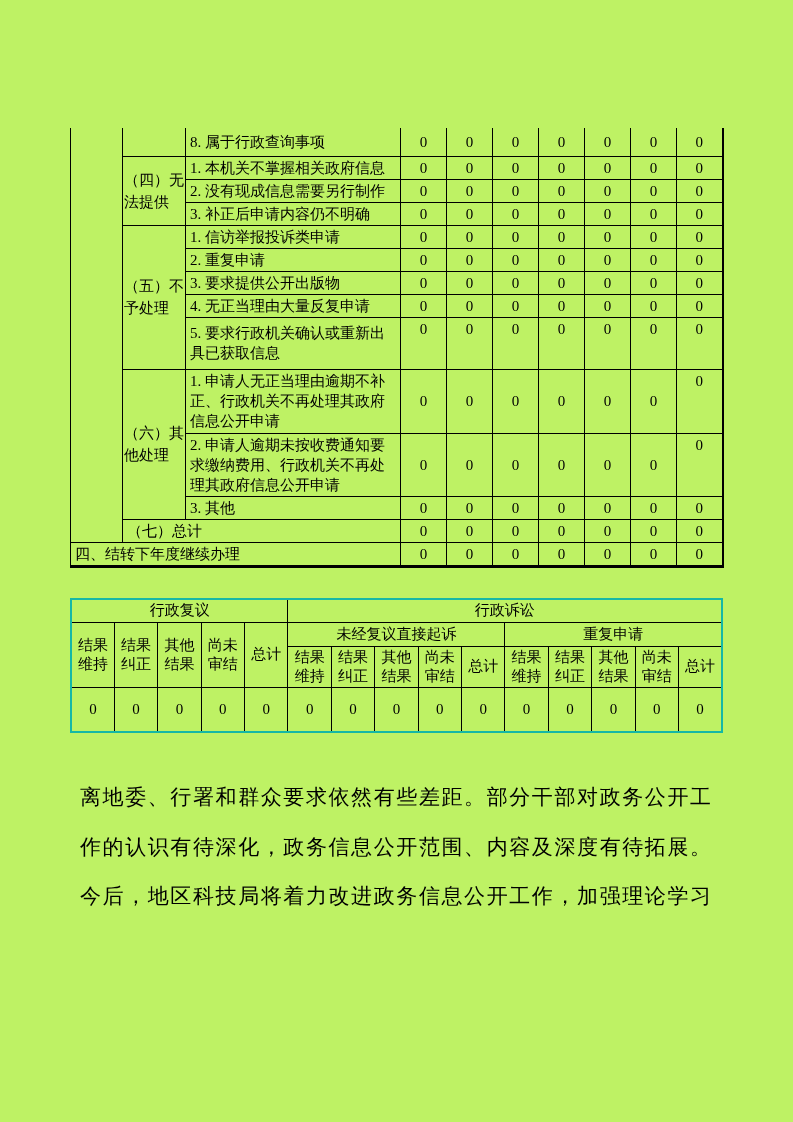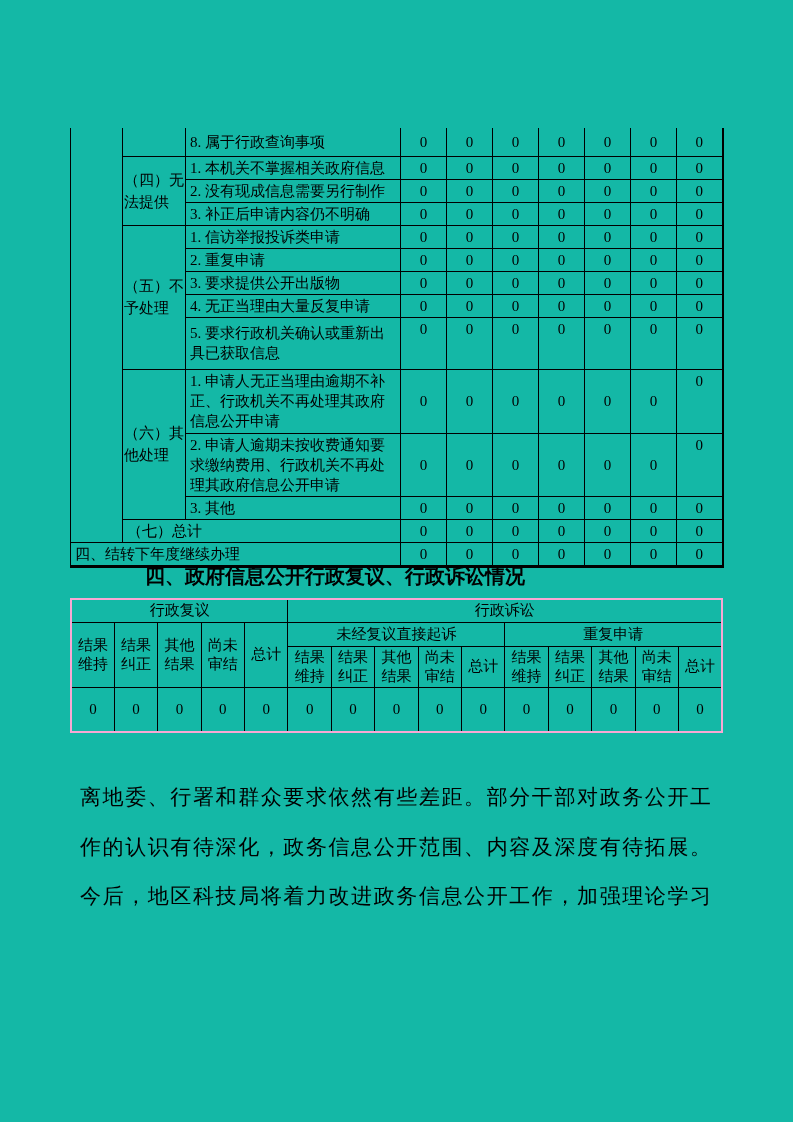--- a/index.html
+++ b/index.html
@@ -1,17 +1,17 @@
 <!DOCTYPE html>
 <html><head>
 <meta charset="utf-8">
 <style>
   html,body{margin:0;padding:0;background:#888;}
   .page{
-    position:relative;width:793px;height:1122px;background:#14b8a6;
+    position:relative;width:793px;height:1122px;background:#bef264;
     margin:0 auto;overflow:hidden;
     font-family:"Liberation Serif","DejaVu Serif",serif;color:#000;
   }
   
   .t1{
     position:absolute;left:70px;top:128px;width:652px;
     border-collapse:collapse;table-layout:fixed;
     border:1px solid #000;border-top:none;
     border-right:2px solid #000;border-bottom:3px solid #000;
     font-size:15px;line-height:20px;
@@ -27,21 +27,21 @@
   .h2{
     position:absolute;font-family:"Liberation Sans","DejaVu Sans",sans-serif;
     font-size:20px;font-weight:600;line-height:26px;white-space:nowrap;
   }
   .title4{left:145px;top:563px;}
   .title5{left:143px;top:745px;}
   
   .t2{
     position:absolute;left:70px;top:598px;width:653px;
     border-collapse:collapse;table-layout:fixed;
-    border:2px solid #f9a8d4;
+    border:2px solid #14b8a6;
     font-size:15px;line-height:19px;
   }
   .t2 td{border:1px solid #000;text-align:center;overflow:hidden;}
   .t2 td.hc{vertical-align:middle;padding:1px 0;}
   .t2 td.num{vertical-align:middle;padding:0;}
   
   .para{
     position:absolute;left:80px;top:773px;width:631px;
     font-size:21px;line-height:49.5px;
   }
@@ -208,21 +208,20 @@
       <td class="num">0</td>
       <td class="num">0</td>
       <td class="num">0</td>
       <td class="num">0</td>
       <td class="num">0</td>
       <td class="num">0</td>
     </tr>
   </tbody>
     </table>
 
-  <div class="h2 title4">四、政府信息公开行政复议、行政诉讼情况</div>
 
   <table class="t2">
     <colgroup>
       <col>
         <col>
         <col>
         <col>
         <col>
         <col>
         <col>

